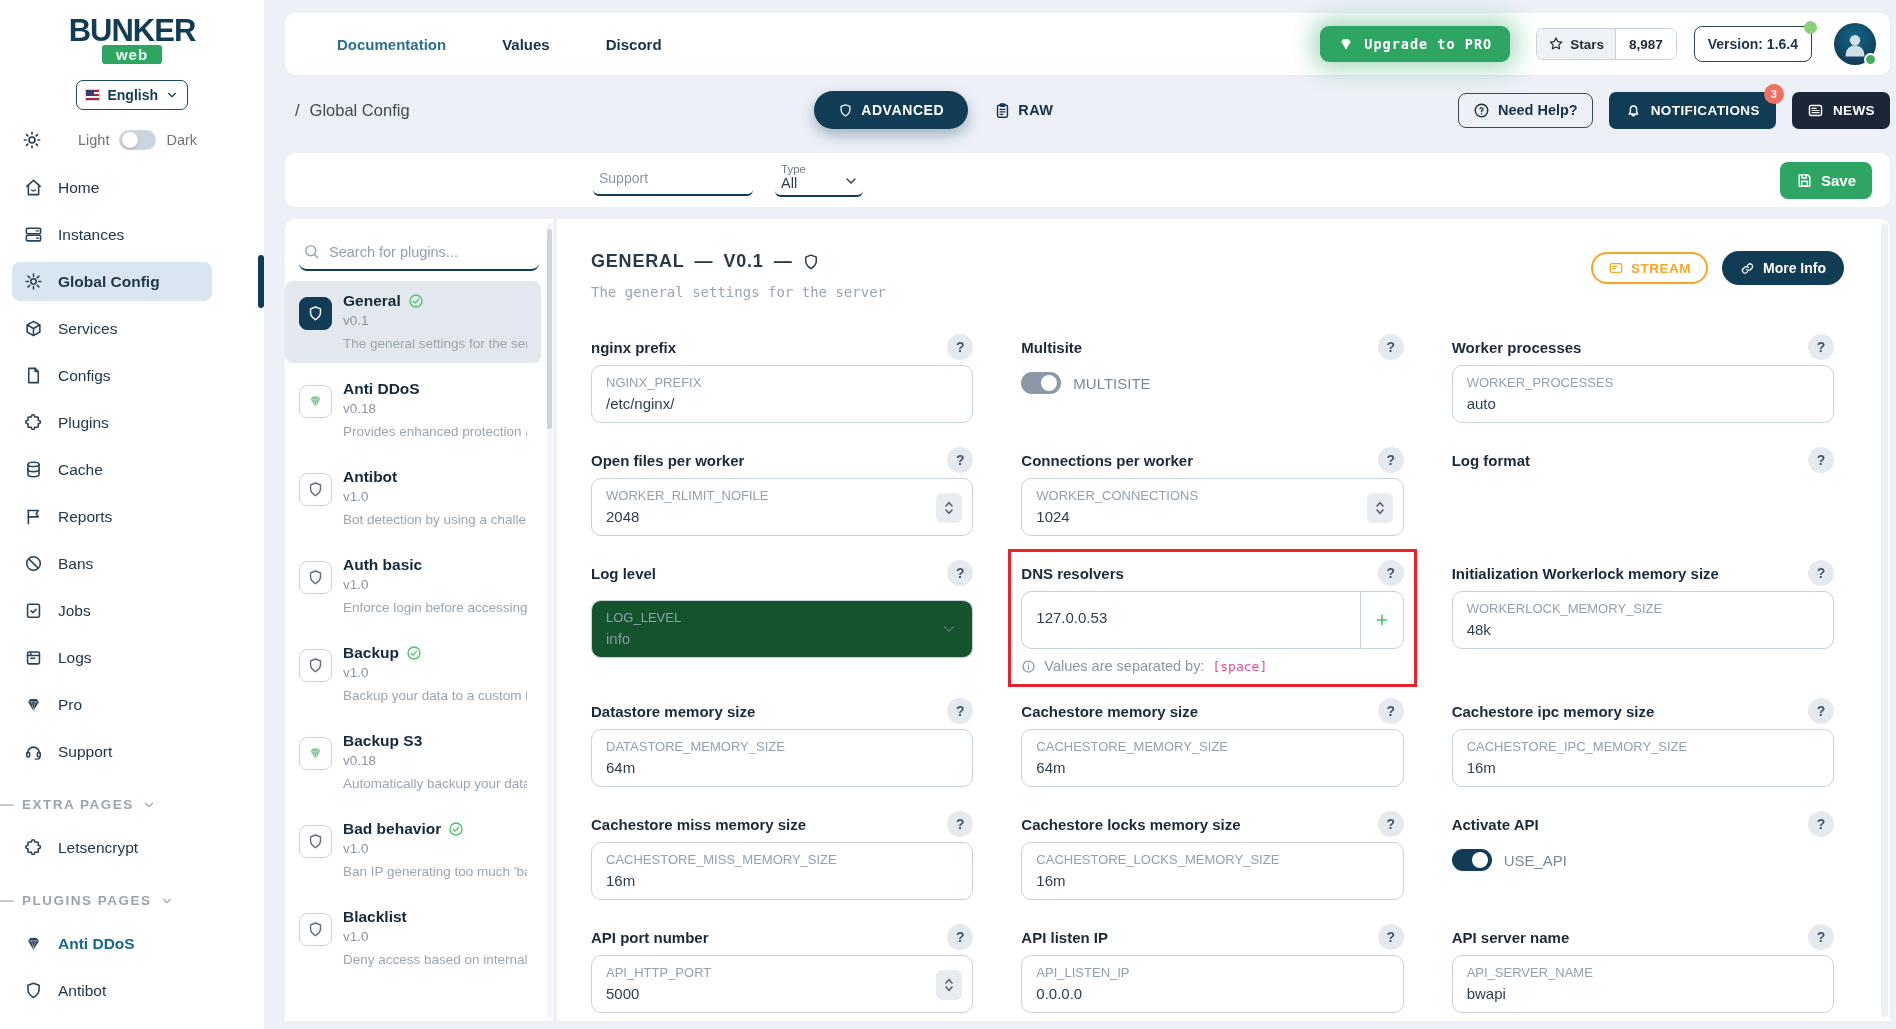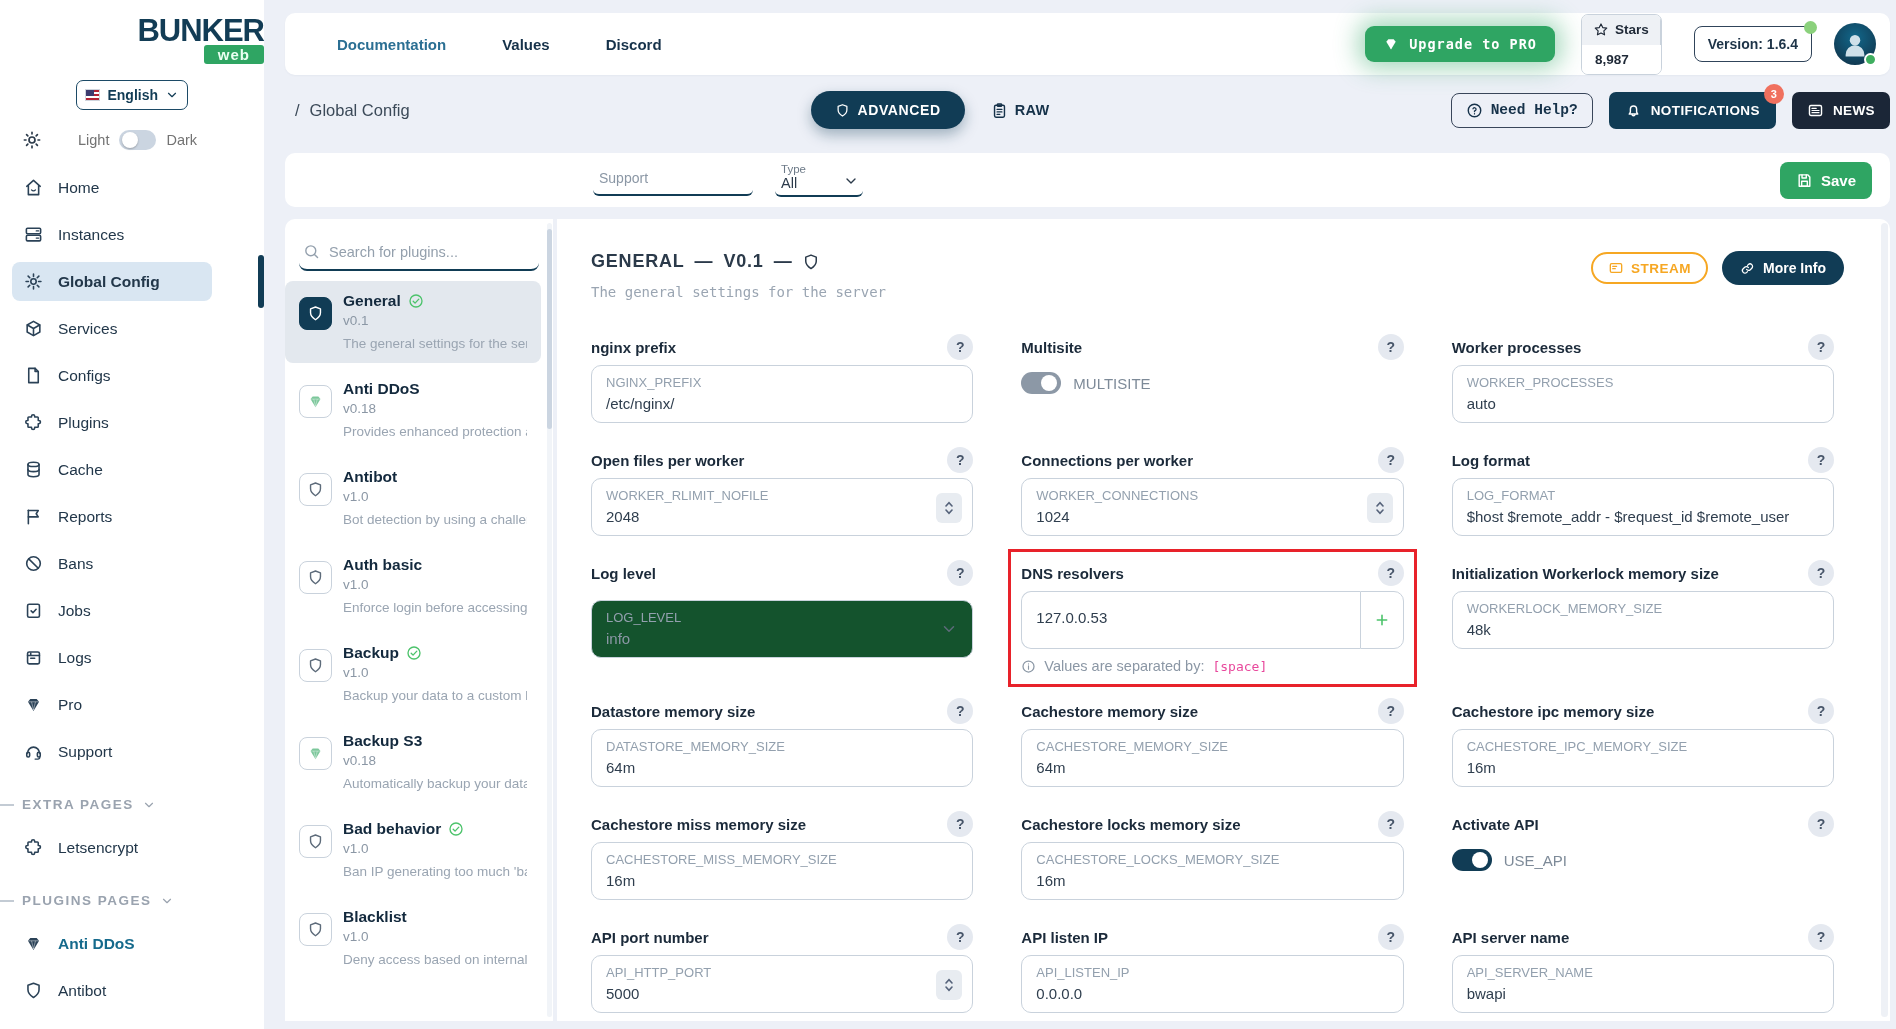--- a/index.html
+++ b/index.html
@@ -2,21 +2,21 @@
 <html><head>
 <meta charset="utf-8">
 <style>
   * { margin:0; padding:0; box-sizing:border-box; }
   html,body { width:1896px; height:1029px; overflow:hidden; }
   body { font-family:"Liberation Sans", sans-serif; background:#edf0f7; color:#1f2d3d; }
   .app { position:relative; width:1896px; height:1029px; }
 
   
   .sidebar { position:absolute; left:0; top:0; width:264px; height:100%; background:#fff; z-index:2; }
-  .logo { text-align:right; padding-top:16px; }
+  .logo { text-align:center; padding-top:16px; }
   .logo-title { font-size:31px; font-weight:900; letter-spacing:-1px; color:#123c55; line-height:30px; }
   .logo-badge { display:inline-block; background:#2fa563; color:#eafff2; font-weight:700; font-size:15px; padding:1px 14px; border-radius:3px; margin-top:-4px; letter-spacing:1px; }
   .lang-box { width:112px; margin:16px auto 0; border:1.5px solid #1c4a66; border-radius:7px; padding:6px 8px; display:flex; align-items:center; gap:7px; justify-content:center; color:#123c55; font-weight:700; font-size:14px; cursor:pointer; }
   .flag { width:19px; height:12px; background:repeating-linear-gradient(#b22234 0 2px, #fff 2px 4px); position:relative; display:inline-block; border:0.5px solid #d0d5dd; }
   .flag::after { content:''; position:absolute; left:0; top:0; width:8px; height:6px; background:#3c3b6e; }
   .theme-row { display:flex; align-items:center; gap:10px; padding:20px 0 10px 22px; font-size:14.5px; color:#737373; }
   .theme-row .icon { color:#2b3a4a; }
   .switch { width:37px; height:20px; border-radius:10px; background:#cbd5e1; position:relative; cursor:pointer; }
   .switch .knob { position:absolute; top:2px; left:3px; width:16px; height:16px; background:#fff; border-radius:50%; box-shadow:0 1px 2px rgba(0,0,0,.25); }
   .nav { padding:8px 0 0 0; }
@@ -32,34 +32,34 @@
   .diamond-green { color:#2fa563; }
 
   
   .main { position:absolute; left:283px; top:0; right:0; height:100%; }
 
   .topbar { margin:13px 6px 0 2px; height:62px; background:#fff; border-radius:10px; display:flex; align-items:center; padding:0 14px 0 26px; box-shadow:0 1px 2px rgba(16,42,67,.04); }
   .top-link { display:flex; align-items:center; gap:8px; font-size:15px; font-weight:700; color:#16324a; margin-right:30px; cursor:pointer; }
   .top-link.accent { color:#2b6f93; }
   .top-spacer { flex:1; }
   .upgrade-btn { display:flex; gap:10px; background:#2fa563; color:#fff; font-family:"DejaVu Sans Mono", monospace; font-size:13.5px; font-weight:700; letter-spacing:1px; padding:10px 18px; border-radius:9px; box-shadow:0 0 24px 6px rgba(47,165,99,.45); cursor:pointer; margin-right:26px; }
-  .stars-box { display:flex; align-items:stretch; border:1px solid #c9d2dc; border-radius:7px; overflow:hidden; margin-right:32px; cursor:pointer;flex-direction:column; }
+  .stars-box { display:flex; align-items:stretch; border:1px solid #c9d2dc; border-radius:7px; overflow:hidden; margin-right:17px; cursor:pointer; }
   .stars-left { display:flex; align-items:center; gap:6px; background:#eef1f5; padding:7px 11px; font-size:13.5px; font-weight:700; color:#1f2937; border-right:1px solid #c9d2dc; }
   .stars-right { display:flex; align-items:center; background:#fff; padding:7px 13px; font-size:13.5px; font-weight:700; color:#1f2937; }
   .version-box { position:relative; border:1.5px solid #30445a; border-radius:8px; padding:9px 13px; font-size:14px; font-weight:700; color:#1e3448; margin-right:22px; }
   .version-box .dot { position:absolute; top:-6px; right:-6px; width:13px; height:13px; border-radius:50%; background:#8bd17c; }
   .avatar { position:relative; width:42px; height:42px; border-radius:50%; background:radial-gradient(circle at 50% 35%, #11678a, #113c55 75%); display:flex; align-items:center; justify-content:center; color:#cfe0e9; cursor:pointer; }
   .avatar .status { position:absolute; right:-1px; bottom:-1px; width:13px; height:13px; border-radius:50%; background:#3fae5f; border:2px solid #fff; }
 
   .crumb-row { height:70px; display:flex; align-items:center; margin:0 6px 0 2px; padding:0 0 0 10px; }
   .breadcrumb { font-size:16.5px; color:#3c4a59; display:flex; gap:10px; }
   .crumb-center { flex:1; display:flex; align-items:center; justify-content:center; gap:26px; }
   .advanced-btn { display:flex; align-items:center; gap:8px; background:#113c55; color:#fff; font-weight:800; font-size:14px; letter-spacing:.6px; border-radius:22px; padding:11px 24px; box-shadow:0 6px 14px rgba(17,60,85,.35); cursor:pointer; }
   .raw-btn { display:flex; align-items:center; gap:7px; color:#16324a; font-weight:800; font-size:14.5px; letter-spacing:.4px; cursor:pointer; }
-  .help-btn { display:flex; align-items:center; gap:8px; border:1.5px solid #39465a; border-radius:8px; padding:8px 14px; font-size:14.5px; font-weight:700; color:#16324a; background:transparent; cursor:pointer; margin-right:16px;font-family:Liberation Mono, monospace; }
+  .help-btn { display:flex; align-items:center; gap:8px; border:1.5px solid #39465a; border-radius:8px; padding:8px 14px; font-size:14.5px; font-weight:700; color:#16324a; background:transparent; cursor:pointer; margin-right:16px; }
   .notif-btn { position:relative; display:flex; align-items:center; gap:9px; background:#113c55; color:#fff; border-radius:7px; padding:10px 16px; font-size:13.5px; font-weight:700; letter-spacing:.4px; cursor:pointer; margin-right:16px; }
   .notif-badge { position:absolute; top:-8px; right:-8px; width:20px; height:20px; border-radius:50%; background:#f0705e; color:#fff; font-size:11px; font-weight:700; display:flex; align-items:center; justify-content:center; }
   .news-btn { display:flex; align-items:center; gap:9px; background:#1b2637; color:#fff; border-radius:7px; padding:10px 15px; font-size:13.5px; font-weight:700; letter-spacing:.4px; cursor:pointer; }
 
   .filter-card { height:54px; background:#fff; border-radius:10px; margin:8px 6px 12px 2px; display:flex; align-items:center; padding:0 18px; }
   .kw-field { margin-left:290px; width:160px; border-bottom:2px solid #113c55; border-radius:0 0 6px 6px; padding:6px 6px 8px; font-size:14px; color:#8b97a5; cursor:text; }
   .type-field { margin-left:22px; width:88px; border-bottom:2px solid #113c55; border-radius:0 0 6px 6px; padding:0 6px 4px; cursor:pointer; position:relative; }
   .type-label { font-size:11.5px; color:#6d7a88; }
   .type-value { font-size:14.5px; color:#2b3a4a; }
   .type-field .chev { position:absolute; right:4px; top:10px; color:#2b3a4a; }
@@ -796,24 +796,20 @@
                     <path d="m2 6 3-3.4L8 6M2 10l3 3.4L8 10"></path>
                   </svg>
                 </div>
               </div>
             </div>
             <div class="field">
               <div class="f-label-row">
                 <span class="f-label">Log format</span>
                 <span class="f-help">?</span>
               </div>
-              <div class="f-box">
-                <div class="f-var">LOG_FORMAT</div>
-                <div class="f-val">$host $remote_addr - $request_id $remote_user</div>
-              </div>
             </div>
             <div class="field">
               <div class="f-label-row">
                 <span class="f-label">Log level</span>
                 <span class="f-help">?</span>
               </div>
               <div class="f-box select">
                 <div class="f-var">LOG_LEVEL</div>
                 <div class="f-val">info</div>
                 <span class="sel-chev icon">

